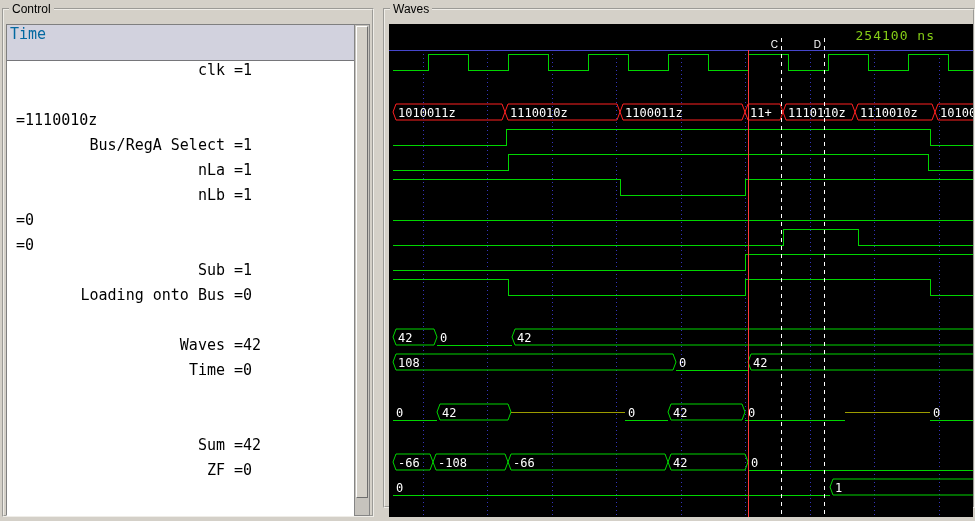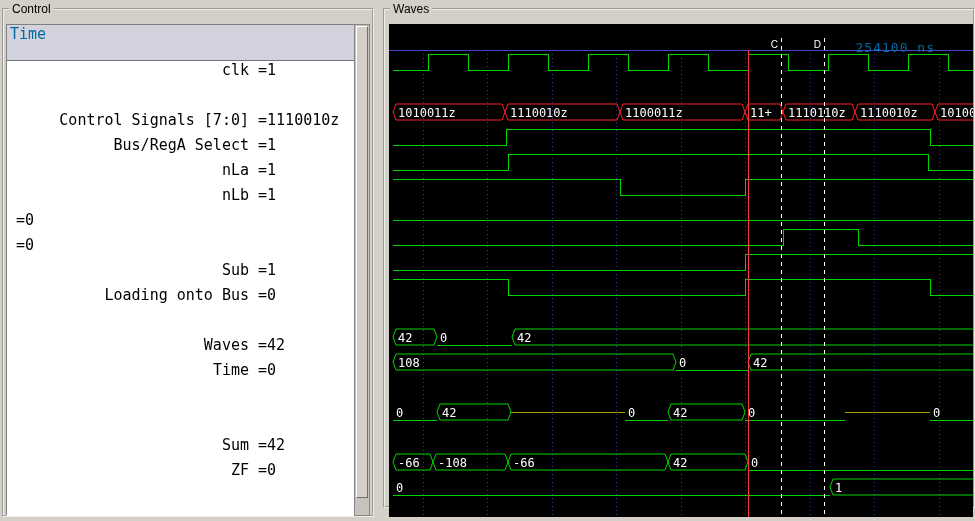--- a/index.html
+++ b/index.html
@@ -26,63 +26,62 @@
   .sig-header {
     height: 36px; line-height: 24px; padding-left: 3px;
     background: #d2d2de; color: #0369a1;
     border-bottom: 1px solid #76767a;
     font: 15px "DejaVu Sans Mono", monospace;
   }
   .sig-row {
     height: 25px; line-height: 25px; display: flex;
     font: 15px "DejaVu Sans Mono", monospace; color: #000;
   }
-  .sig-name { width: 218px; text-align: right; white-space: pre; margin-left: 24px; }
+  .sig-name { width: 218px; text-align: right; white-space: pre; }
   .sig-val  { white-space: pre; }
 
   .vscroll {
     position: absolute; right: 2px; top: 14px; width: 16px; height: 492px;
     background: #c6c3bd; border: 1px solid #858585;
   }
   .vthumb {
     position: absolute; left: 1px; right: 1px; top: 1px; height: 472px;
     background: #d4d0c8;
     border-top: 1px solid #fff; border-left: 1px solid #fff;
     border-right: 1px solid #6e6e6e; border-bottom: 1px solid #6e6e6e;
   }
 
   .wave-black {
     position: absolute; left: 4px; top: 14px; width: 584px; height: 493px;
     background: #000; overflow: hidden;
   }
   .wave-black svg { position: absolute; left: 0; top: 0; }
   .timestamp {
-    position: absolute; top: 16px; right: 38px;
-    color: #0369a1; font: 13px "DejaVu Sans Mono", monospace;
+    position: absolute; top: 4px; right: 38px;
+    color: #84cc16; font: 13px "DejaVu Sans Mono", monospace;
     letter-spacing: 1px;
   }
 </style>
 </head>
 <body>
 
 <div class="frame" id="signals-frame">
   <span class="frame-label">Control</span>
   <div class="sig-list">
     <div class="sig-header">Time</div>
     <div id="sig-rows">
         <div class="sig-row">
           <span class="sig-name">clk</span>
           <span class="sig-val"> =1</span>
         </div>
         <div class="sig-row">
           <span class="sig-name"></span>
           <span class="sig-val"></span>
         </div>
         <div class="sig-row">
-          <span class="sig-name">Control Signals [7:0]</span>
           <span class="sig-val"> =1110010z</span>
         </div>
         <div class="sig-row">
           <span class="sig-name">Bus/RegA Select</span>
           <span class="sig-val"> =1</span>
         </div>
         <div class="sig-row">
           <span class="sig-name">nLa</span>
           <span class="sig-val"> =1</span>
         </div>

